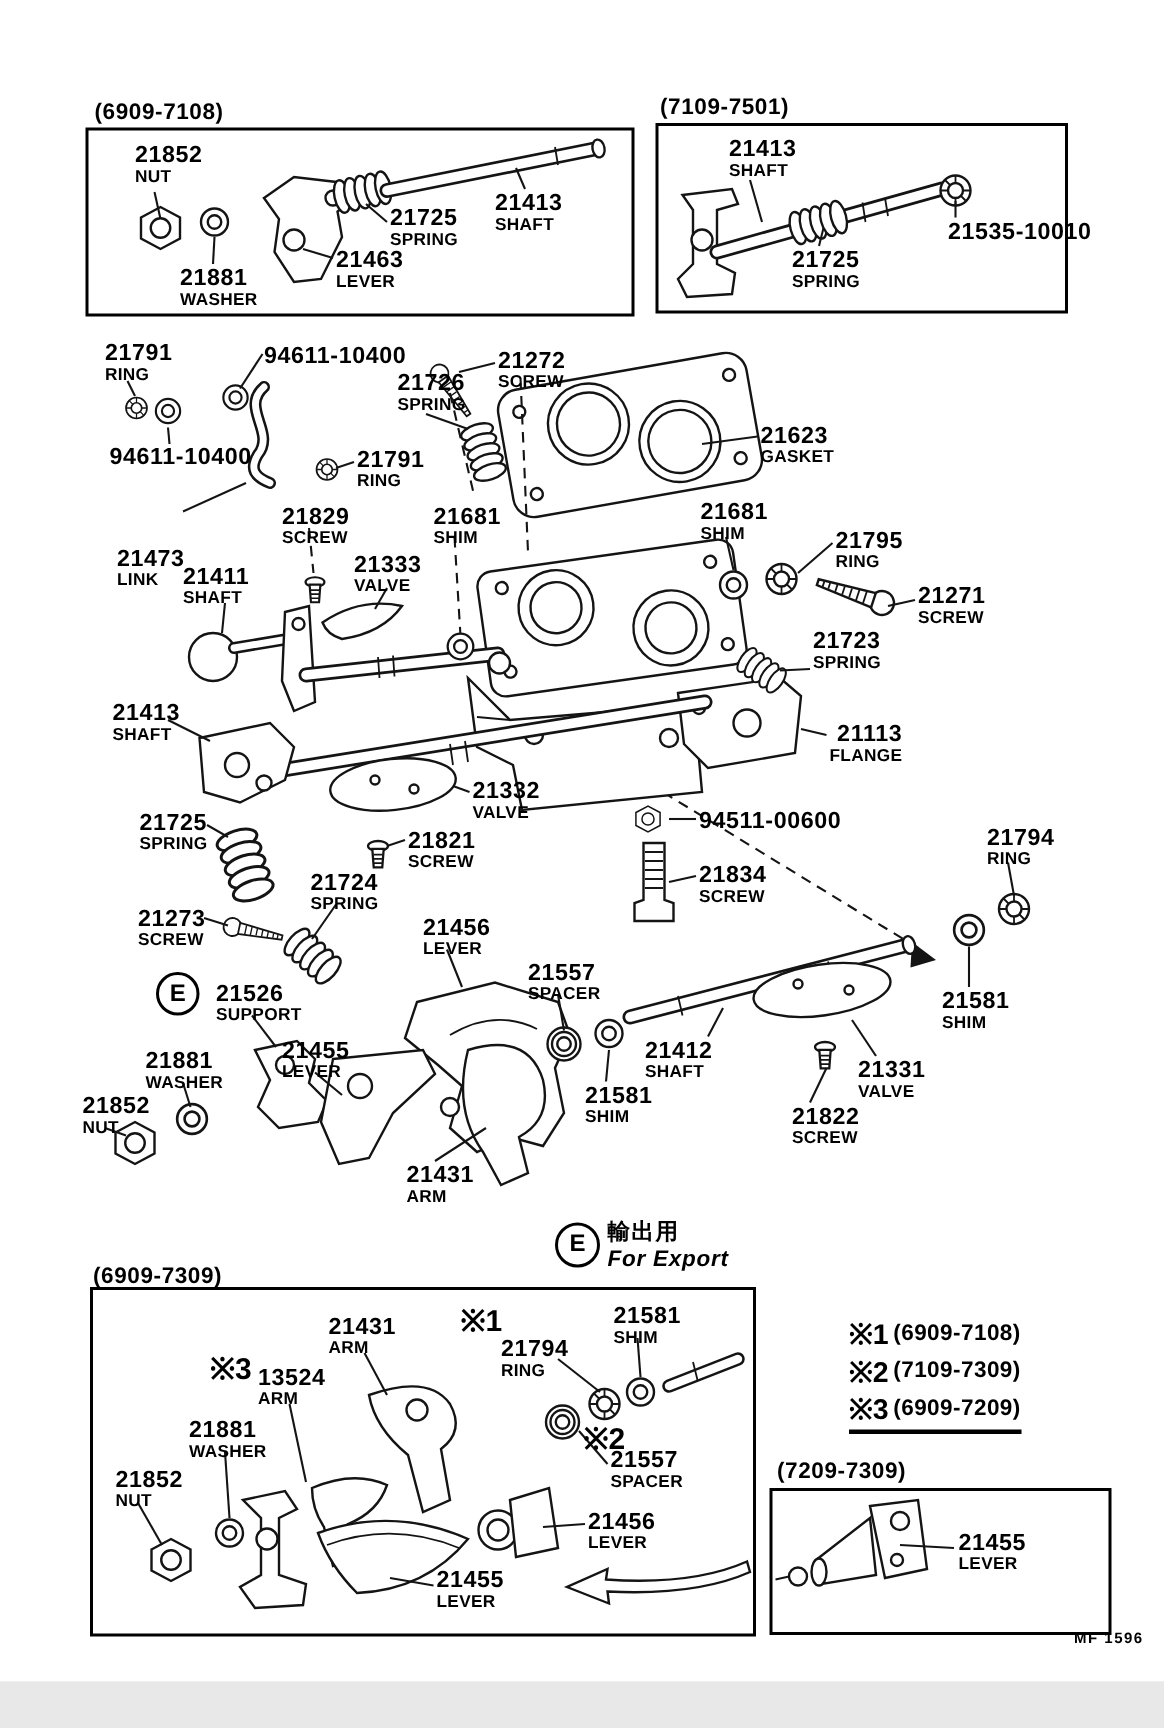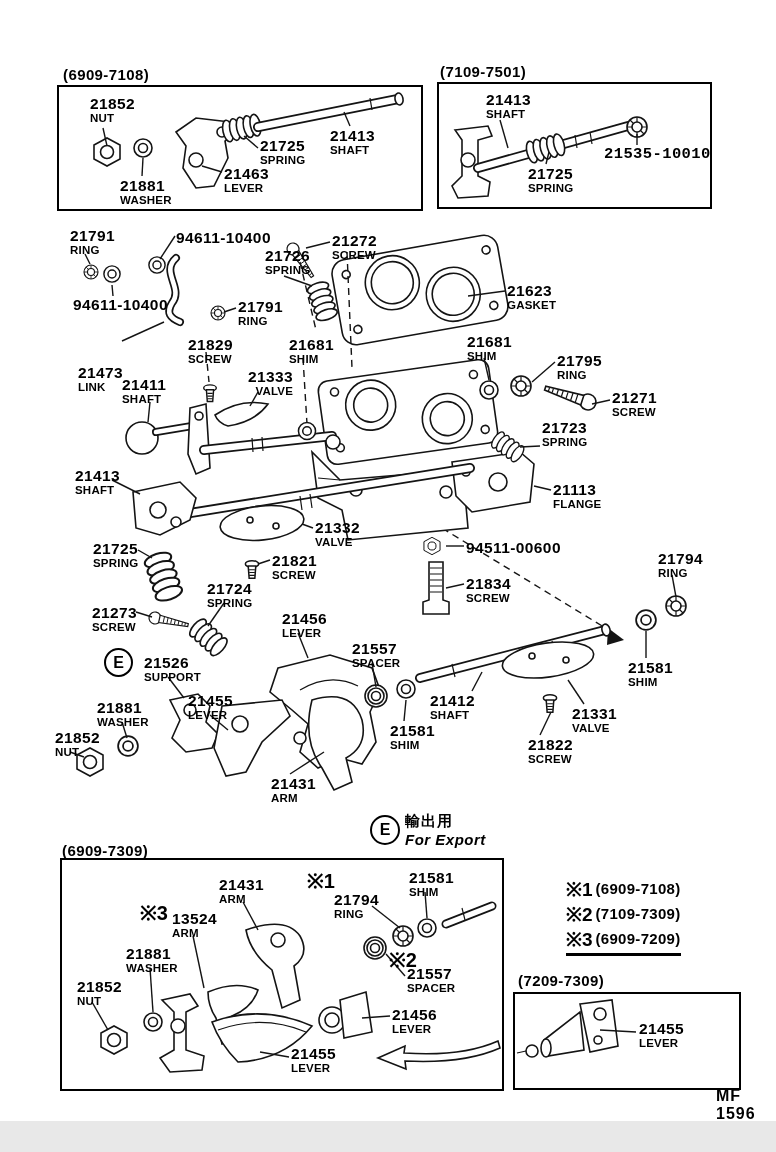--- a/index.html
+++ b/index.html
@@ -26,21 +26,21 @@
   .legend-row.u { border-bottom:3.5px solid #000; padding-bottom:2px; }
   .lmark { font-size:19px; font-weight:bold; margin-right:3px; }
   .lrange { font-size:15px; font-weight:bold; letter-spacing:0.3px; }
   .ecirc { position:absolute; z-index:5; width:25px; height:25px; border:2.6px solid #000; border-radius:50%;
            display:flex; align-items:center; justify-content:center; font-size:16px; font-weight:bold; background:#fff; }
   .export-note { position:absolute; left:370px; top:812px; z-index:5; display:flex; align-items:flex-start; }
   .export-note .ecirc { position:static; width:26px; height:26px; margin-top:3px; }
   .etext { margin-left:5px; font-weight:bold; }
   .etext .jp { font-size:15px; letter-spacing:1px; }
   .etext .en { font-size:15px; letter-spacing:0.5px;font-style:italic; }
-  .footer-code { position:absolute; left:682px; top:1087px; z-index:5; font-size:16px; font-weight:bold; letter-spacing:1px;padding-left:34px; }
+  .footer-code { position:absolute; left:682px; top:1087px; z-index:5; font-size:10px; font-weight:bold; letter-spacing:1px;padding-left:34px; }
 </style>
 </head>
 <body>
 
 <div id="stage">
 
   <svg id="art" width="776" height="1152" viewBox="0 0 776 1152">
     <defs>
       <g id="ring">
           <circle r="9" class="w"></circle>
@@ -393,21 +393,21 @@
       <div class="pname">SHAFT</div>
     </div>
     <div class="plabel" style="left: 486px; top: 92px;">
       <div class="pnum">21413</div>
       <div class="pname">SHAFT</div>
     </div>
     <div class="plabel" style="left: 528px; top: 166px;">
       <div class="pnum">21725</div>
       <div class="pname">SPRING</div>
     </div>
-    <div class="plabel" style="left: 604px; top: 147px; font-family: Liberation Mono, monospace;">
+    <div class="plabel" style="left: 632px; top: 147px;">
       <div class="pnum">21535-10010</div>
     </div>
     <div class="plabel" style="left: 70px; top: 228px;">
       <div class="pnum">21791</div>
       <div class="pname">RING</div>
     </div>
     <div class="plabel" style="left: 176px; top: 230px;">
       <div class="pnum">94611-10400</div>
     </div>
     <div class="plabel" style="left: 332px; top: 233px;">
@@ -446,37 +446,37 @@
       <div class="pname">SHIM</div>
     </div>
     <div class="plabel" style="left: 557px; top: 353px;">
       <div class="pnum">21795</div>
       <div class="pname">RING</div>
     </div>
     <div class="plabel" style="left: 122px; top: 377px;">
       <div class="pnum">21411</div>
       <div class="pname">SHAFT</div>
     </div>
-    <div class="plabel" style="left: 248px; top: 369px; text-align: right;">
+    <div class="plabel" style="left: 236px; top: 369px;">
       <div class="pnum">21333</div>
       <div class="pname">VALVE</div>
     </div>
     <div class="plabel" style="left: 612px; top: 390px;">
       <div class="pnum">21271</div>
       <div class="pname">SCREW</div>
     </div>
     <div class="plabel" style="left: 542px; top: 420px;">
       <div class="pnum">21723</div>
       <div class="pname">SPRING</div>
     </div>
     <div class="plabel" style="left: 75px; top: 468px;">
       <div class="pnum">21413</div>
       <div class="pname">SHAFT</div>
     </div>
-    <div class="plabel" style="left: 553px; top: 482px;">
+    <div class="plabel" style="left: 553px; top: 482px; text-align: right;">
       <div class="pnum">21113</div>
       <div class="pname">FLANGE</div>
     </div>
     <div class="plabel" style="left: 315px; top: 520px;">
       <div class="pnum">21332</div>
       <div class="pname">VALVE</div>
     </div>
     <div class="plabel" style="left: 93px; top: 541px;">
       <div class="pnum">21725</div>
       <div class="pname">SPRING</div>

